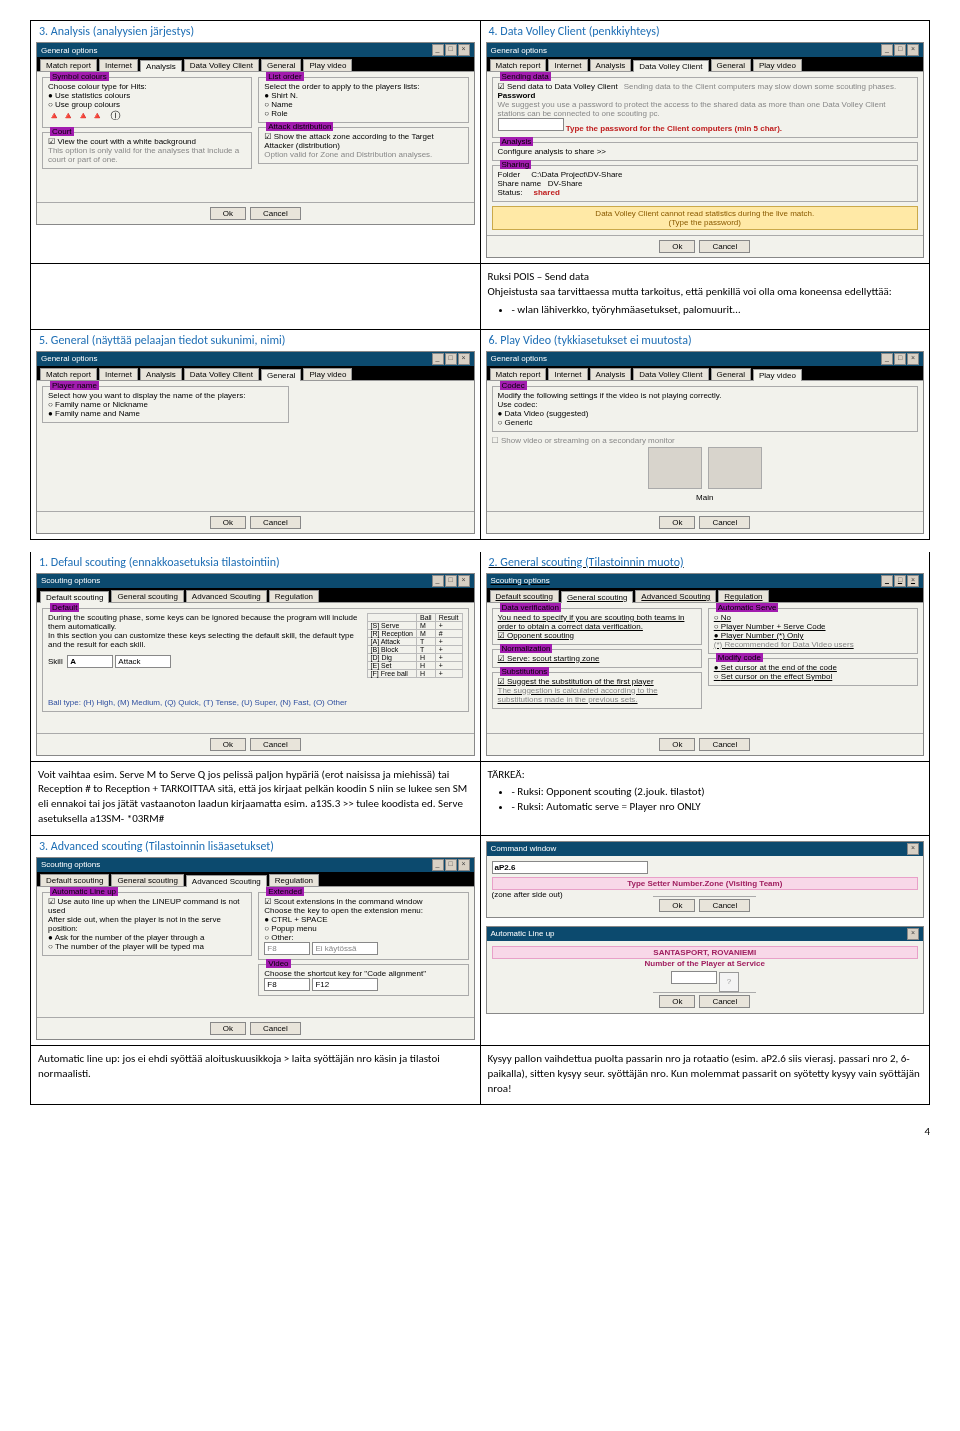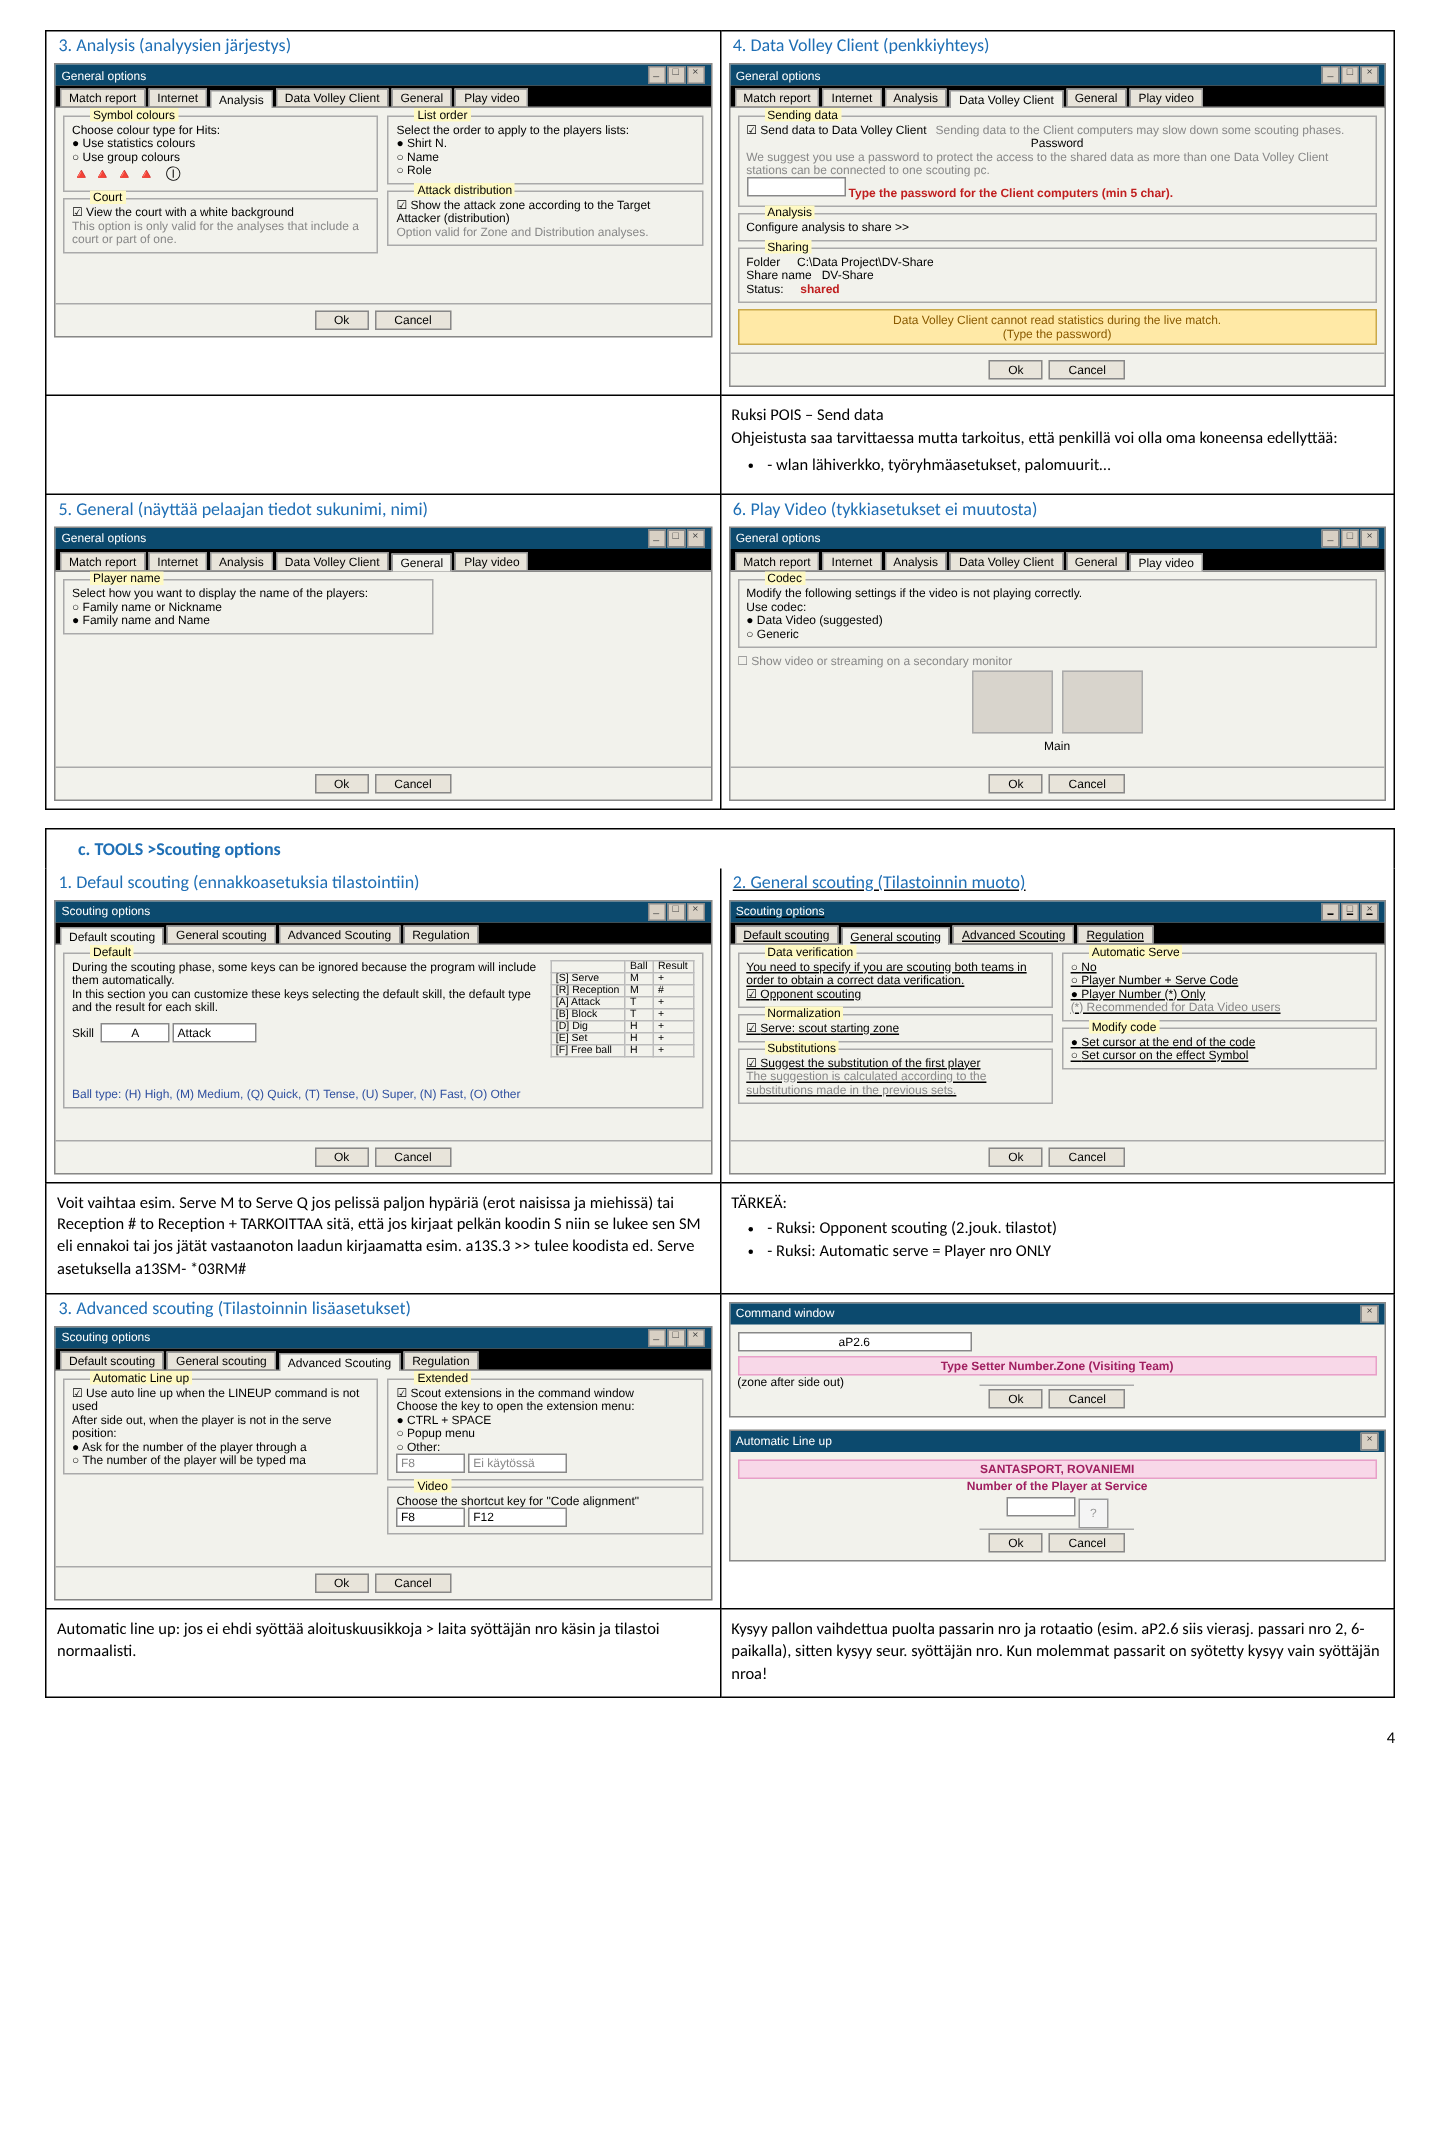--- a/index.html
+++ b/index.html
@@ -56,35 +56,35 @@
   .wb { display:flex; gap:1px; }
   .wb span {
     width:10px;height:10px;background:#d8d0c4;border:1px solid #888;
     font-size:7px;line-height:8px;text-align:center;color:#444;
   }
   .tabs { display:flex; border-bottom:1px solid #999; padding:2px 3px 0 3px; gap:2px; background:#000000;}
   .tab { padding:1px 5px; font-size:8px; background:#e8e4da; border:1px solid #999; border-bottom:none; }
   .tab.active { background:#f2f2ec; position:relative; top:1px; }
   .content { padding:5px; min-height:120px; }
   .group { border:1px solid #aaa; padding:4px 5px; margin-bottom:4px; position:relative; font-size:8px; }
-  .group .gtitle { position:absolute; top:-6px; left:17px; background:#fef9c3; padding:0 2px; }
+  .group .gtitle { position:absolute; top:-6px; left:7px; background:#a21caf; padding:0 2px; }
   .radio::before { content:"○ "; }
   .radio.sel::before { content:"● "; color:#000;}
   .check::before { content:"☐ "; }
   .check.sel::before { content:"☑ "; }
   .muted { color:#888; }
   .btns { text-align:center; padding:4px; border-top:1px solid #aaa; }
   .btns span { display:inline-block; border:1px solid #888; padding:1px 12px; margin:0 2px; background:#e8e4da; font-size:8px; }
   .row { display:flex; gap:6px; }
   .col { flex:1; }
   .icons { font-size:10px; letter-spacing:2px;}
   .redtxt { color:#c02020; font-weight:bold; font-size:8px; }
   .yellowbox { background:#ffe9a6; border:1px solid #caa94a; text-align:center; padding:2px; font-size:8px; color:#8a5a00; }
   .input { border:1px solid #888; background:#fff; padding:0 2px; display:inline-block; min-width:40px; height:11px; line-height:11px; font-size:8px;}
-  .bolden { font-weight:normal;text-align:center; }
+  .bolden { font-weight:bold; }
   .blue { color:#3050a0; }
   .dvtable { border-collapse:collapse; font-size:7px; }
   .dvtable td { border:1px solid #bbb; padding:0 3px; }
   .body-text { font-size:11px; line-height:1.35; padding:3px 2px; }
   ul.bullets { margin:3px 0 3px 24px; padding:0; font-size:11px;}
   .pageno { text-align:right; font-size:11px; margin-top:20px; }
   .imgph { width:52px; height:40px; border:1px solid #aaa; background:#d8d4cc; display:inline-block; margin:2px;}
   .pink { background:#f8d8e8; border:1px solid #e8a0c8; text-align:center; padding:1px; font-weight:bold; color:#a02060; font-size:8px;}
   .shirt {
     display:inline-block;width:18px;height:18px;border:1px solid #999;
@@ -281,25 +281,20 @@
     </div>
     <div class="btns"><span>Ok</span><span>Cancel</span></div>
   </div>
 </td>
 </tr>
 </tbody>
   </table>
 
 <table class="main">
 <tbody>
-      <tr>
-        <td class="cell" colspan="2" style="border-bottom:none;">
-  <p class="subheader">c.   TOOLS &gt;Scouting options</p>
-</td>
-      </tr>
 <tr>
 <td class="cell" style="border-top:none;">
   <p class="section-title">1.   Defaul scouting    (ennakkoasetuksia tilastointiin)</p>
   <div class="win">
     <div class="title-bar">
               <span>Scouting options</span>
       <span class="wb">
                 <span>_</span>
                 <span>□</span>
                 <span>×</span>

